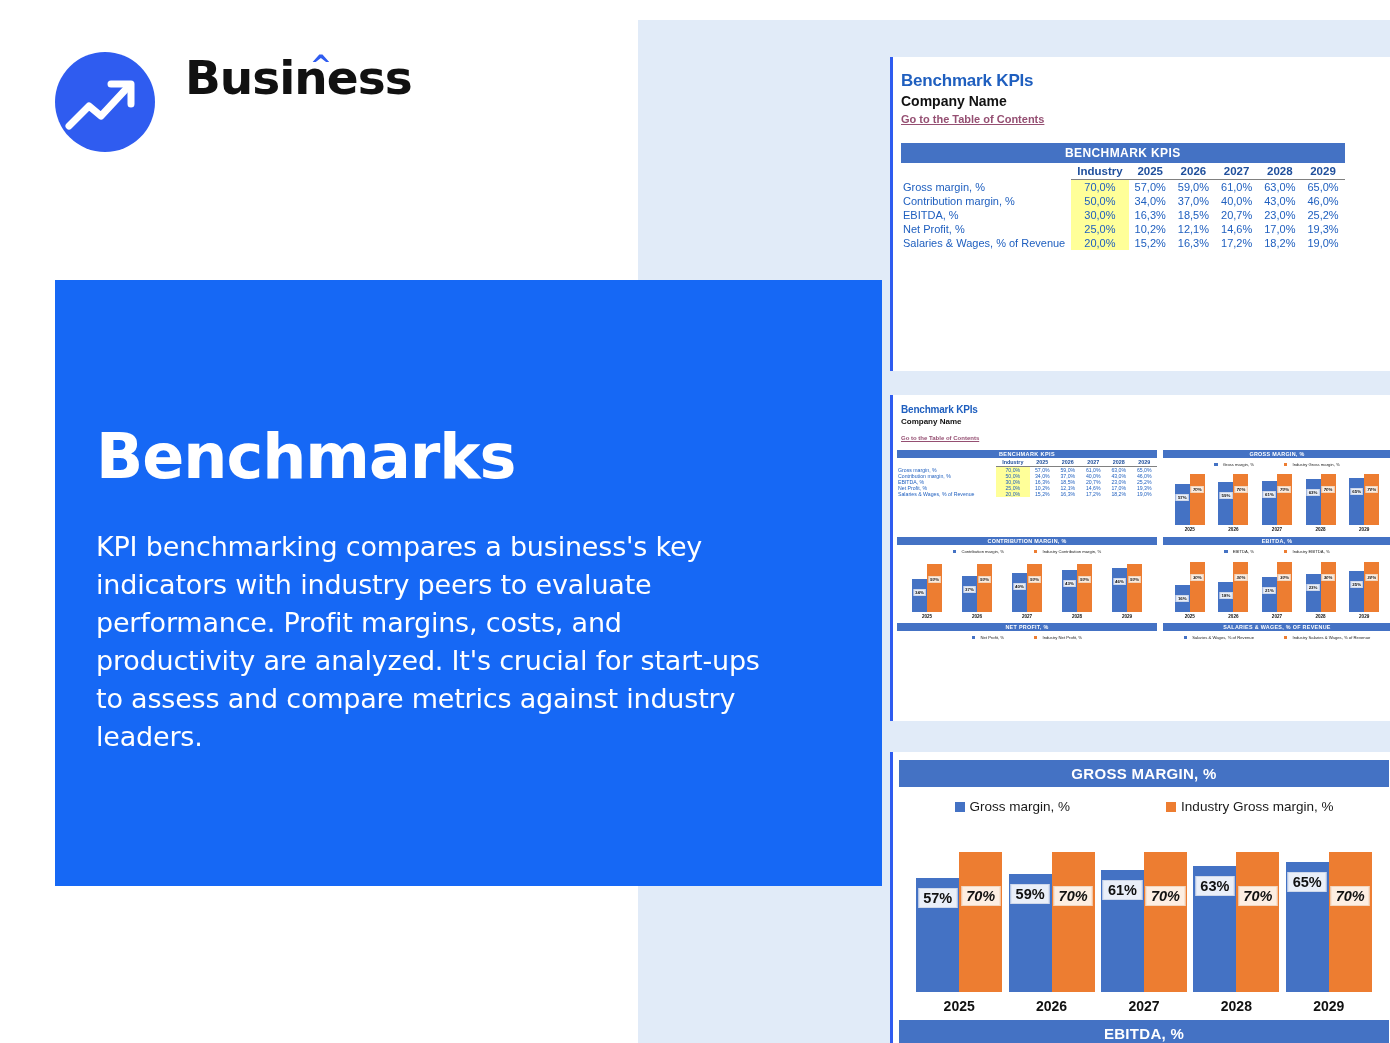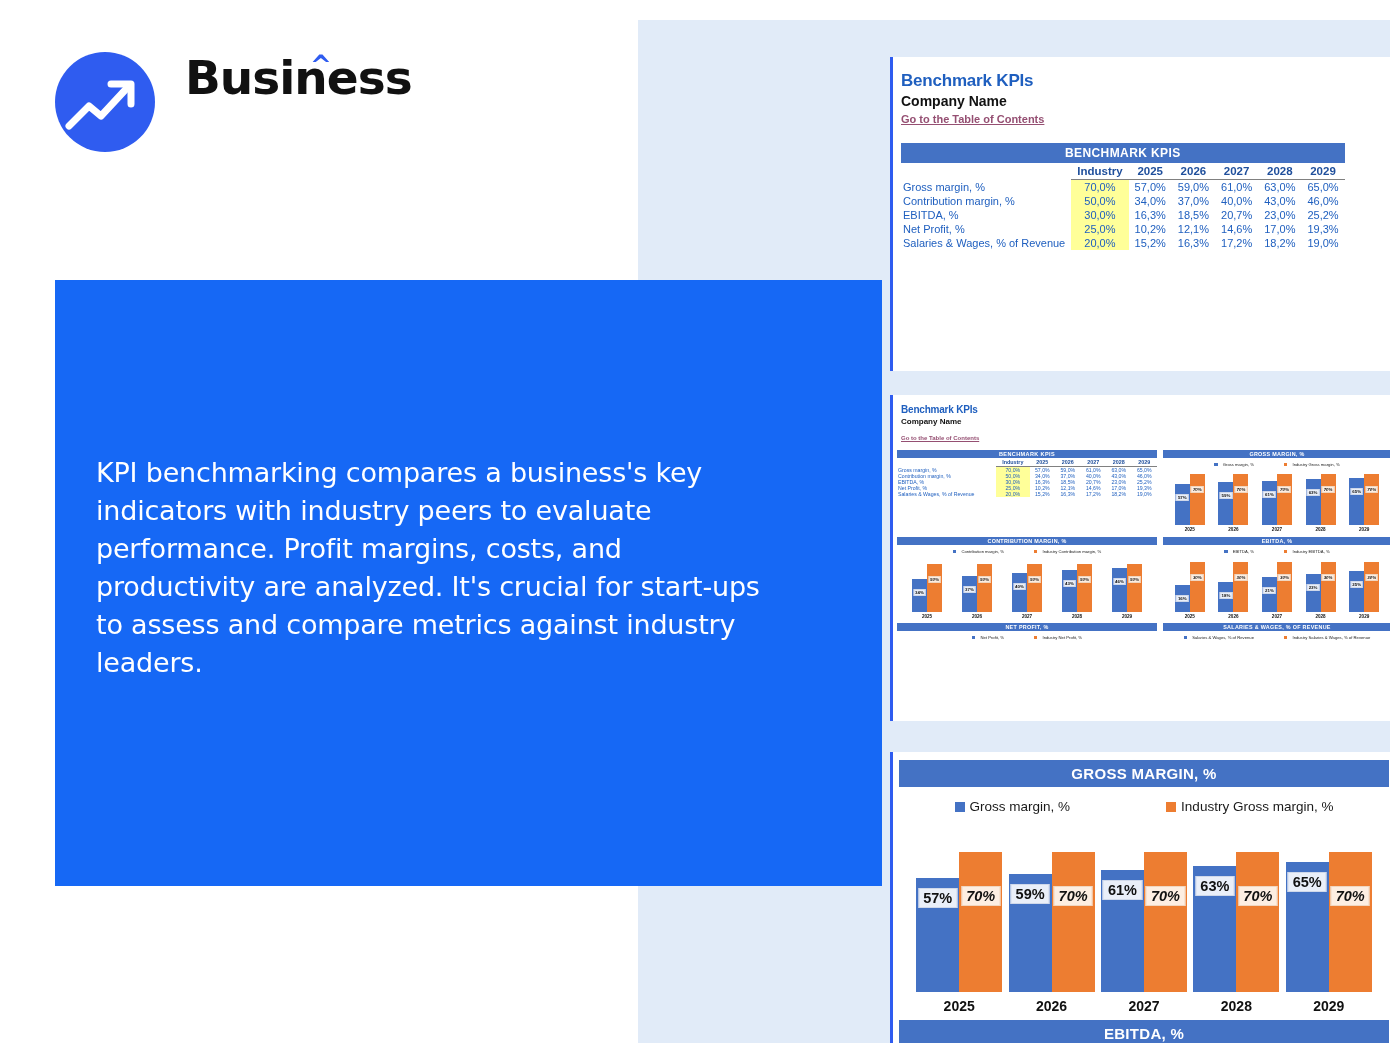--- a/index.html
+++ b/index.html
@@ -167,20 +167,21 @@
     </div>
     <div class="logo-text">
       <div class="logo-line1">
         <span>Business</span>
         <span class="logo-caret">^</span>
       </div>
     </div>
   </div>
 
   <div class="hero">
+    <div class="hero-title">Benchmarks</div>
     <div class="hero-body">KPI benchmarking compares a business's key indicators with industry peers to evaluate performance. Profit margins, costs, and productivity are analyzed. It's crucial for start-ups to assess and compare metrics against industry leaders.</div>
   </div>
 
   <div class="sheet sheet-top">
     <div class="sheet-head">
       <div class="sh-title">Benchmark KPIs</div>
       <div class="sh-sub">Company Name</div>
       <a class="sh-link" href="#">Go to the Table of Contents</a>
     </div>
     <div style="padding:16px 0 0 8px;">

